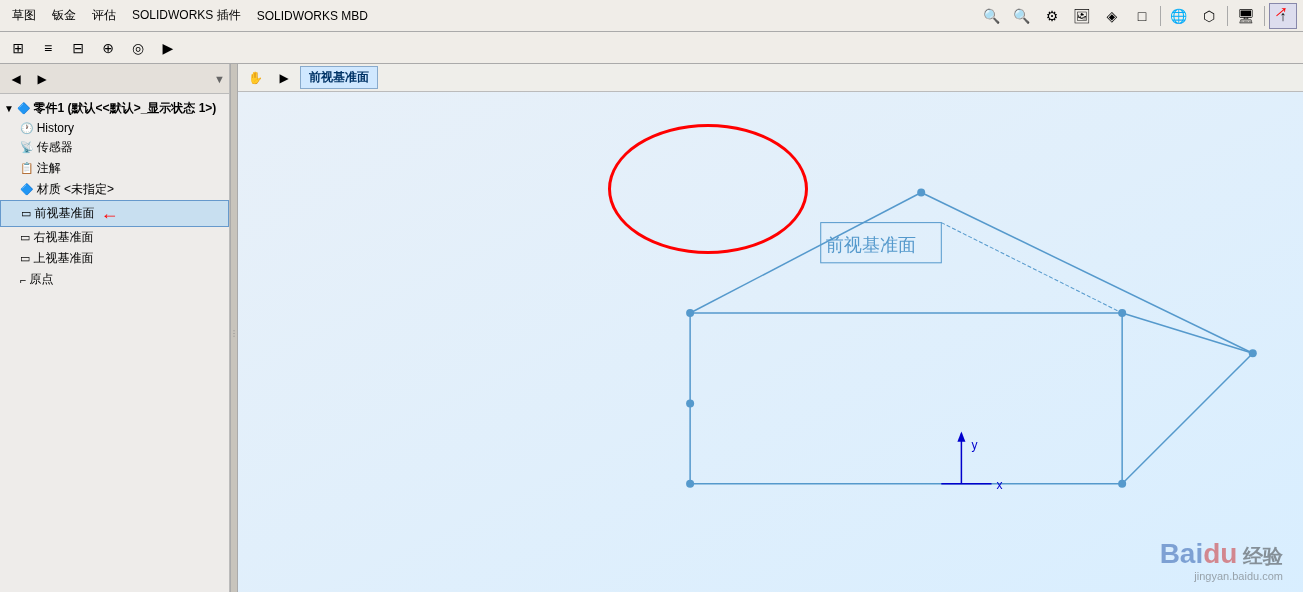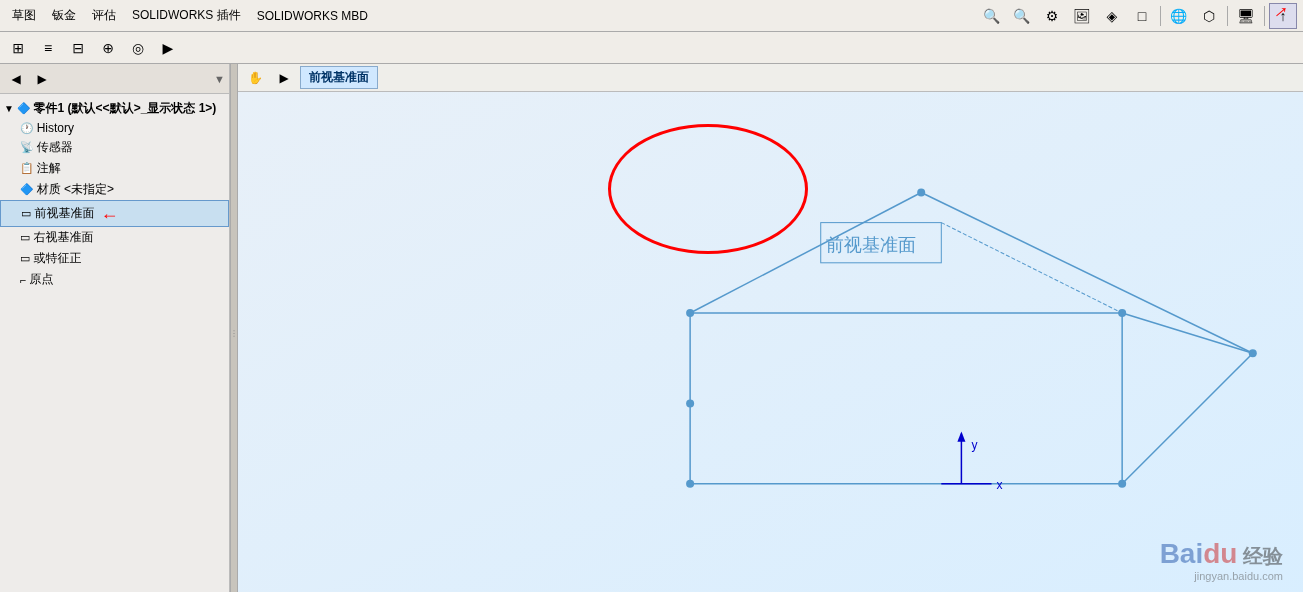--- a/index.html
+++ b/index.html
@@ -276,21 +276,21 @@
 
       <div class="tree-item">
         <span class="indent"></span>
         <span class="icon">▭</span>
         <span>右视基准面</span>
       </div>
 
       <div class="tree-item">
         <span class="indent"></span>
         <span class="icon">▭</span>
-        <span>或特征正</span>
+        <span>上视基准面</span>
       </div>
 
       <div class="tree-item">
         <span class="indent"></span>
         <span class="icon">⌐</span>
         <span>原点</span>
       </div>
     </div>
 
     <div style="height:8px; background:#c8c4bc; border-top:1px solid #aaa; cursor:row-resize;"></div>

